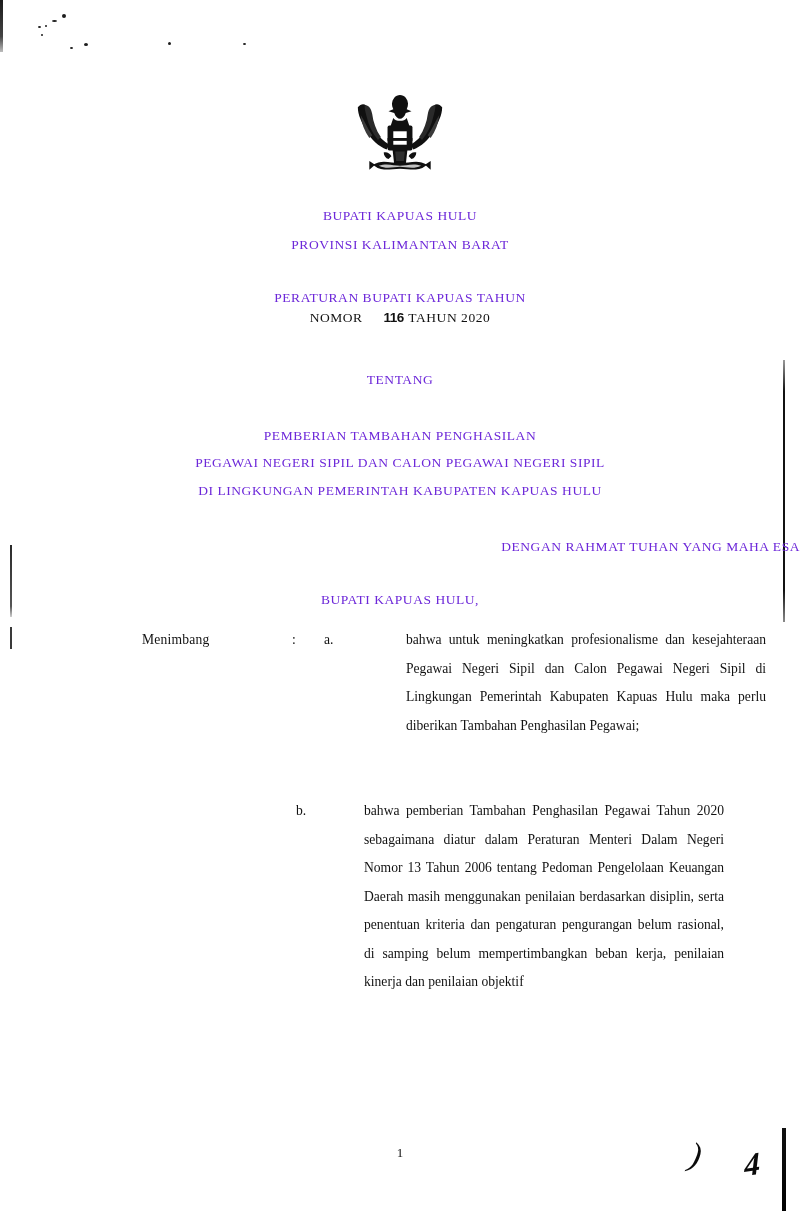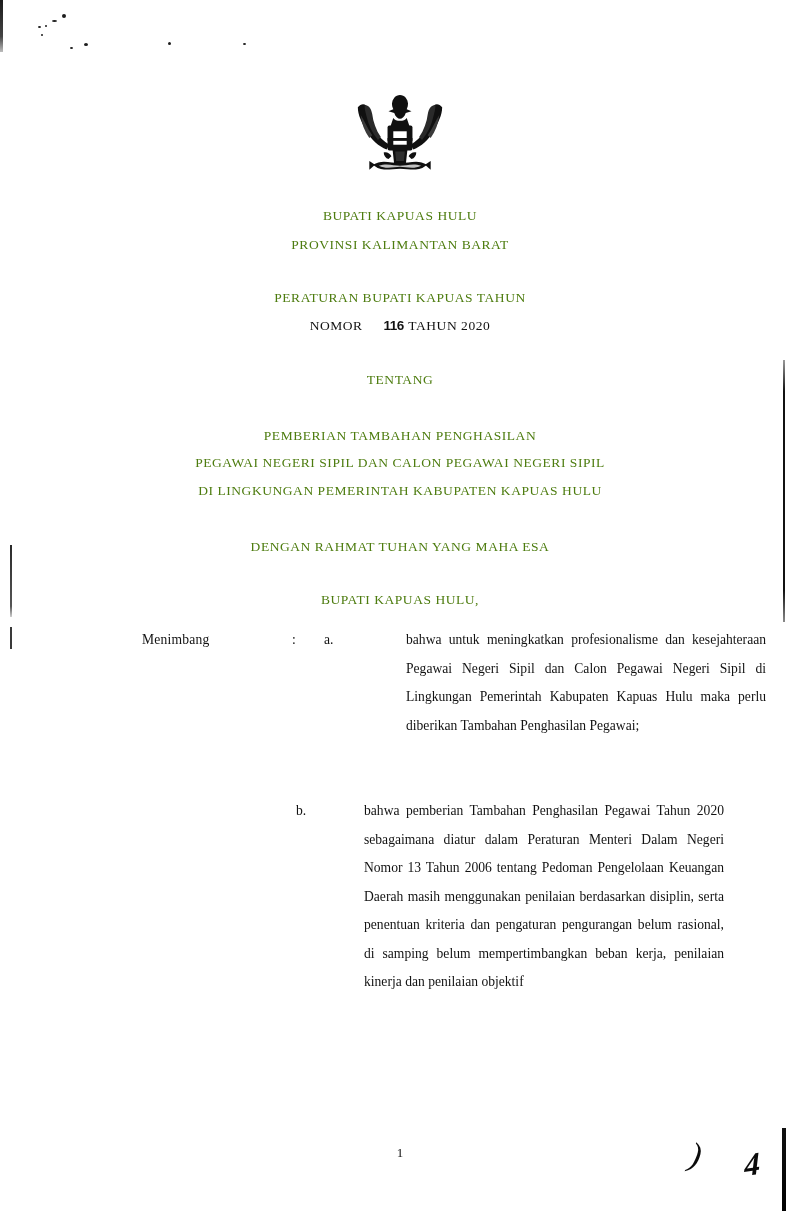--- a/index.html
+++ b/index.html
@@ -71,21 +71,21 @@
     height: 92px;
     display: block;
   }
 
   
   .hdr {
     position: absolute;
     left: 0; right: 0;
     text-align: center;
     letter-spacing: 0.55px;
-    color: #4d7c0f;
+    color: #6d28d9;
   }
   .hdr-sm   { font-size: 13.5px; }
   .hdr-body { font-size: 13.5px; }
 
   .nomor-line {
     position: absolute;
     left: 0; right: 0;
     text-align: center;
     font-size: 13.5px;
     letter-spacing: 0.55px;
@@ -218,33 +218,33 @@
         <path d="M82 72 L76 76 L82 81 Z"></path>
       </g>
     </svg>
   </div>
 
   <div class="hdr hdr-sm" style="top:208px;">BUPATI KAPUAS HULU</div>
   <div class="hdr hdr-sm" style="top:237px;">PROVINSI KALIMANTAN BARAT</div>
 
   <div class="hdr hdr-sm" style="top:290px;">PERATURAN BUPATI KAPUAS TAHUN</div>
 
-  <div class="nomor-line" style="top:318px;">
+  <div class="nomor-line" style="top:310px;">
     <span>NOMOR</span>
     <span style="display:inline-block;width:16px;"></span><span class="nomor-num">116</span>
     <span>TAHUN 2020</span>
   </div>
 
   <div class="hdr hdr-sm" style="top:372px;">TENTANG</div>
 
   <div class="hdr hdr-body" style="top:428px;">PEMBERIAN TAMBAHAN PENGHASILAN</div>
   <div class="hdr hdr-body" style="top:455px;">PEGAWAI NEGERI SIPIL DAN CALON PEGAWAI NEGERI SIPIL</div>
   <div class="hdr hdr-body" style="top:483px;">DI LINGKUNGAN PEMERINTAH KABUPATEN KAPUAS HULU</div>
 
-  <div class="hdr hdr-body" style="top:539px;">DENGAN RAHMAT TUHAN YANG MAHA ESA</div>
+  <div class="hdr hdr-body" style="top:539px;text-align:right;">DENGAN RAHMAT TUHAN YANG MAHA ESA</div>
 
   <div class="hdr hdr-body" style="top:592px;">BUPATI KAPUAS HULU,</div>
 
   <div class="clause" style="left:142px; top:626px;gap:14px;">
     <div class="clause-label">Menimbang</div>
     <div class="clause-colon">:</div>
     <div class="clause-letter">a.</div>
     <div class="clause-text">
       <p>bahwa untuk meningkatkan profesionalisme dan kesejahteraan Pegawai Negeri Sipil dan Calon Pegawai Negeri Sipil di Lingkungan Pemerintah Kabupaten Kapuas Hulu maka perlu diberikan Tambahan Penghasilan Pegawai;</p>
     </div>

